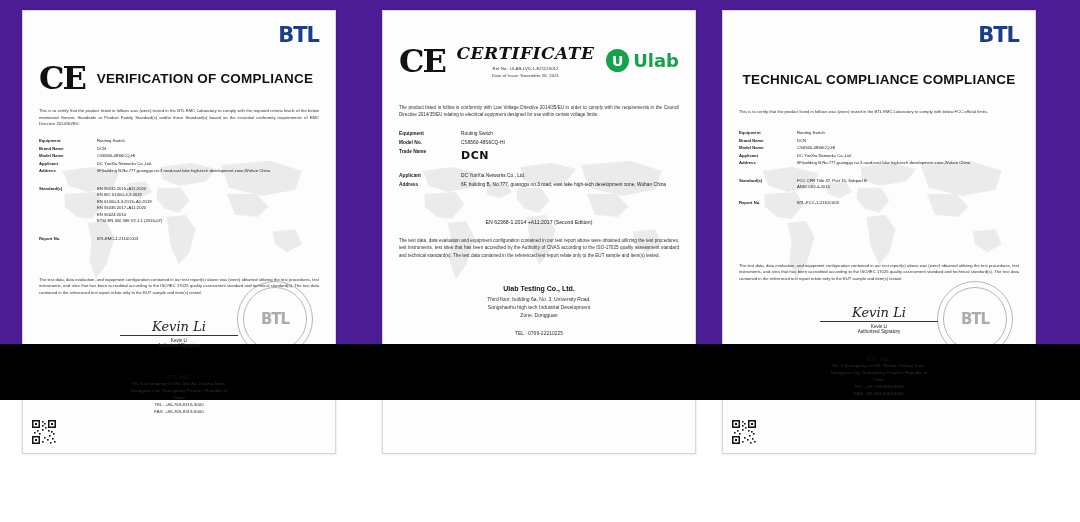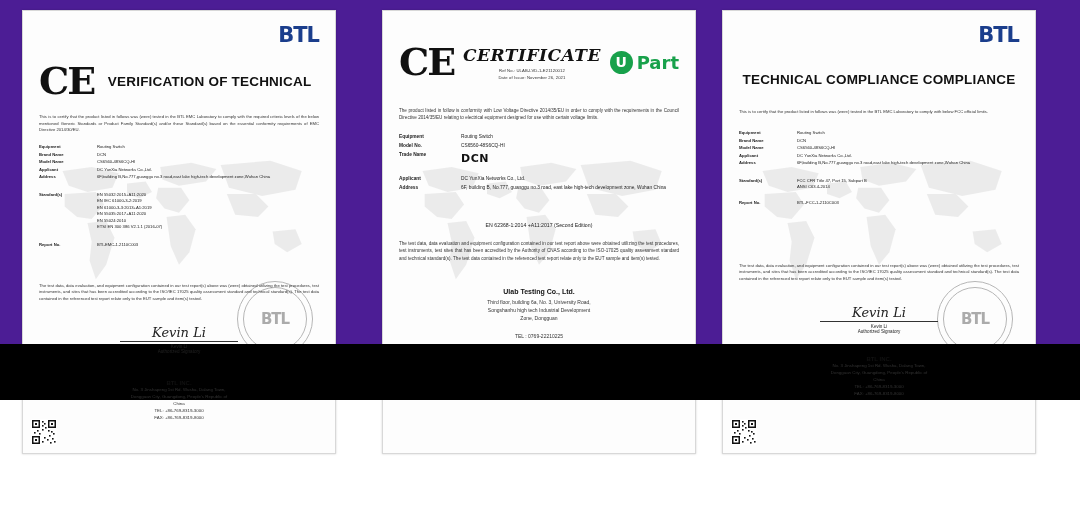--- a/index.html
+++ b/index.html
@@ -38,21 +38,21 @@
   }
   .ulab-logo{display:flex;align-items:center;gap:4px;}
   .ulab-circle{
     width:23px;height:23px;border-radius:50%;background:#18a14b;color:#fff;
     font-size:14px;font-weight:bold;display:flex;align-items:center;justify-content:center;
     font-family:"DejaVu Sans", sans-serif;
   }
   .ulab-text{font-size:18px;font-weight:bold;color:#18a14b;font-family:"DejaVu Sans", sans-serif;}
 
   
-  .ce{font-family:"DejaVu Serif", serif;font-size:38px;font-weight:bold;color:#111;line-height:1;letter-spacing:-2px;}
+  .ce{font-family:"DejaVu Serif", serif;font-size:32px;font-weight:bold;color:#111;line-height:1;letter-spacing:-2px;}
 
   .title{
     font-size:13.5px;font-weight:bold;color:#111;letter-spacing:.2px;
   }
   .title-cert{
     font-family:"DejaVu Serif", serif;font-style:italic;font-weight:bold;
     font-size:17px;color:#111;letter-spacing:.5px;
   }
   .sub-tiny{font-size:4.2px;color:#333;letter-spacing:.1px;}
 
@@ -128,21 +128,21 @@
     </div>
 
     <div class="inner">
       <div class="row">
         <div style="width:60%"></div>
         <div class="btl-logo">BTL</div>
       </div>
 
       <div class="row" style="align-items:center;margin-top:16px;">
         <div class="ce">CE</div>
-        <div class="title" style="flex:1;text-align:center;padding-left:6px;">VERIFICATION OF TECHNICAL</div>
+        <div class="title" style="flex:1;text-align:center;padding-left:6px;">VERIFICATION OF COMPLIANCE</div>
       </div>
 
       <div class="para mt14">This is to certify that the product listed in follows was (were) tested in the BTL EMC Laboratory to comply with the required criteria levels of the below mentioned Generic Standards or Product Family Standard(s) and/or these Standard(s) based on the essential conformity requirements of EMC Directive 2014/30/EU.</div>
 
       <table class="kv mt10">
         <tbody>
             <tr>
           <td class="k">Equipment</td>
           <td>Routing Switch</td>
         </tr>
@@ -276,21 +276,21 @@
             <span>Ref No.</span>:
             <span>ULAB-LVD-1-E21120012</span>
           </div>
           <div class="sub-tiny" style="margin-top:2px;">
             <span>Date of Issue</span>:
             <span>November 26, 2021</span>
           </div>
         </div>
         <div class="ulab-logo">
           <span class="ulab-circle">U</span>
-          <span class="ulab-text">Part</span>
+          <span class="ulab-text">Ulab</span>
         </div>
       </div>
 
       <div class="para-mid" style="margin-top:26px;">The product listed in follow is conformity with Low Voltage Directive 2014/35/EU in order to comply with the requirements in the Council Directive 2014/35/EU relating to electrical equipment designed for use within certain voltage limits.</div>
 
       <table class="kv mid mt10">
         <tbody>
             <tr>
           <td class="k">Equipment</td>
           <td>Routing Switch</td>

